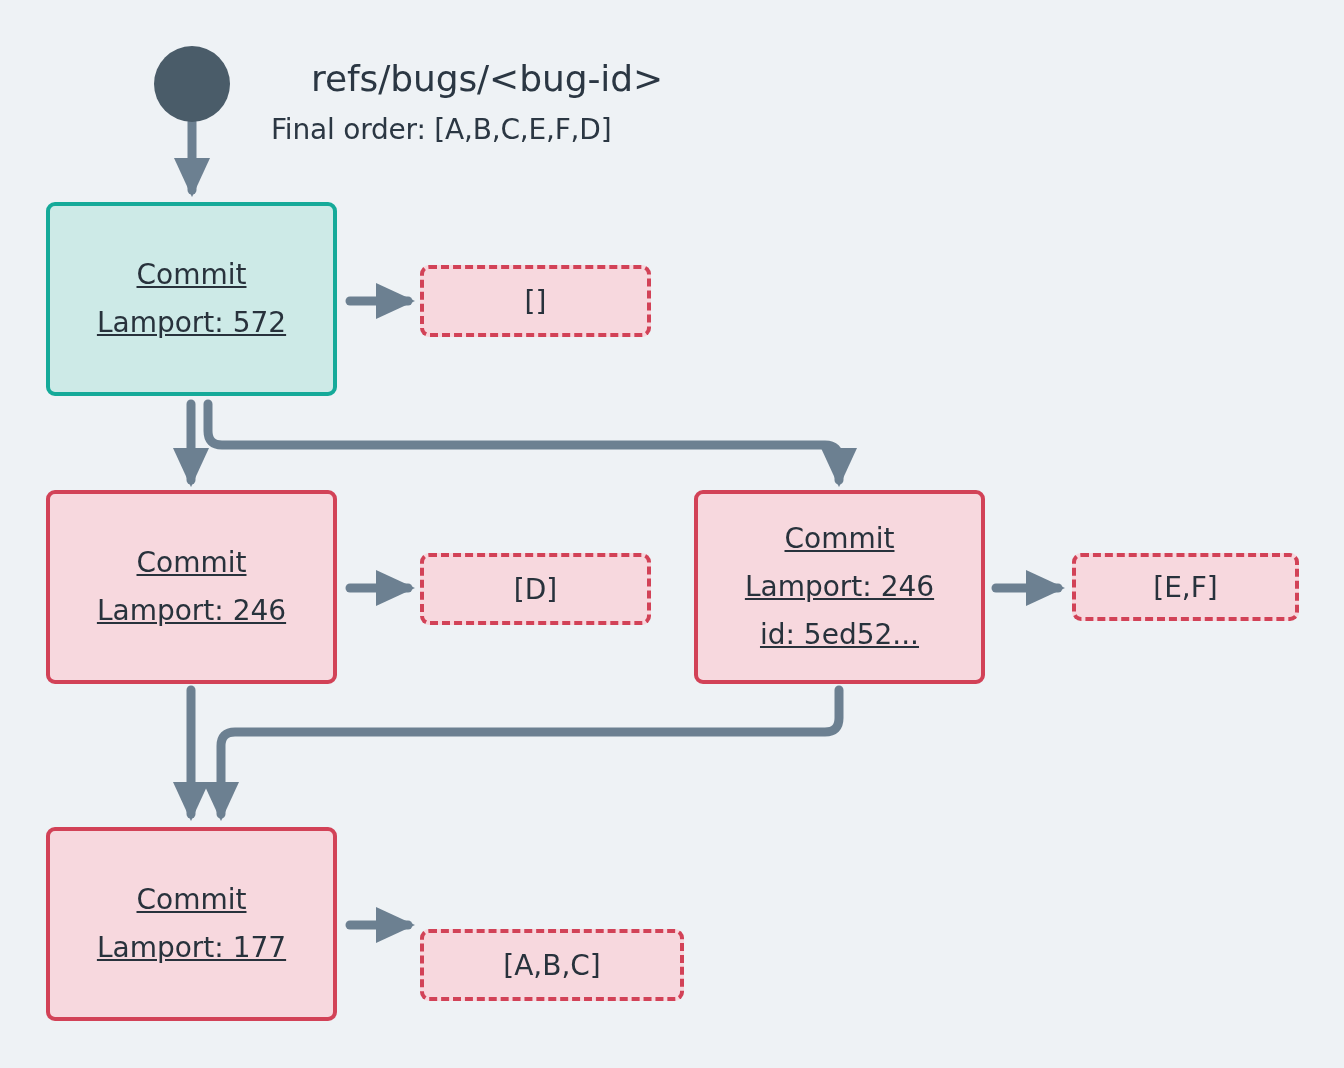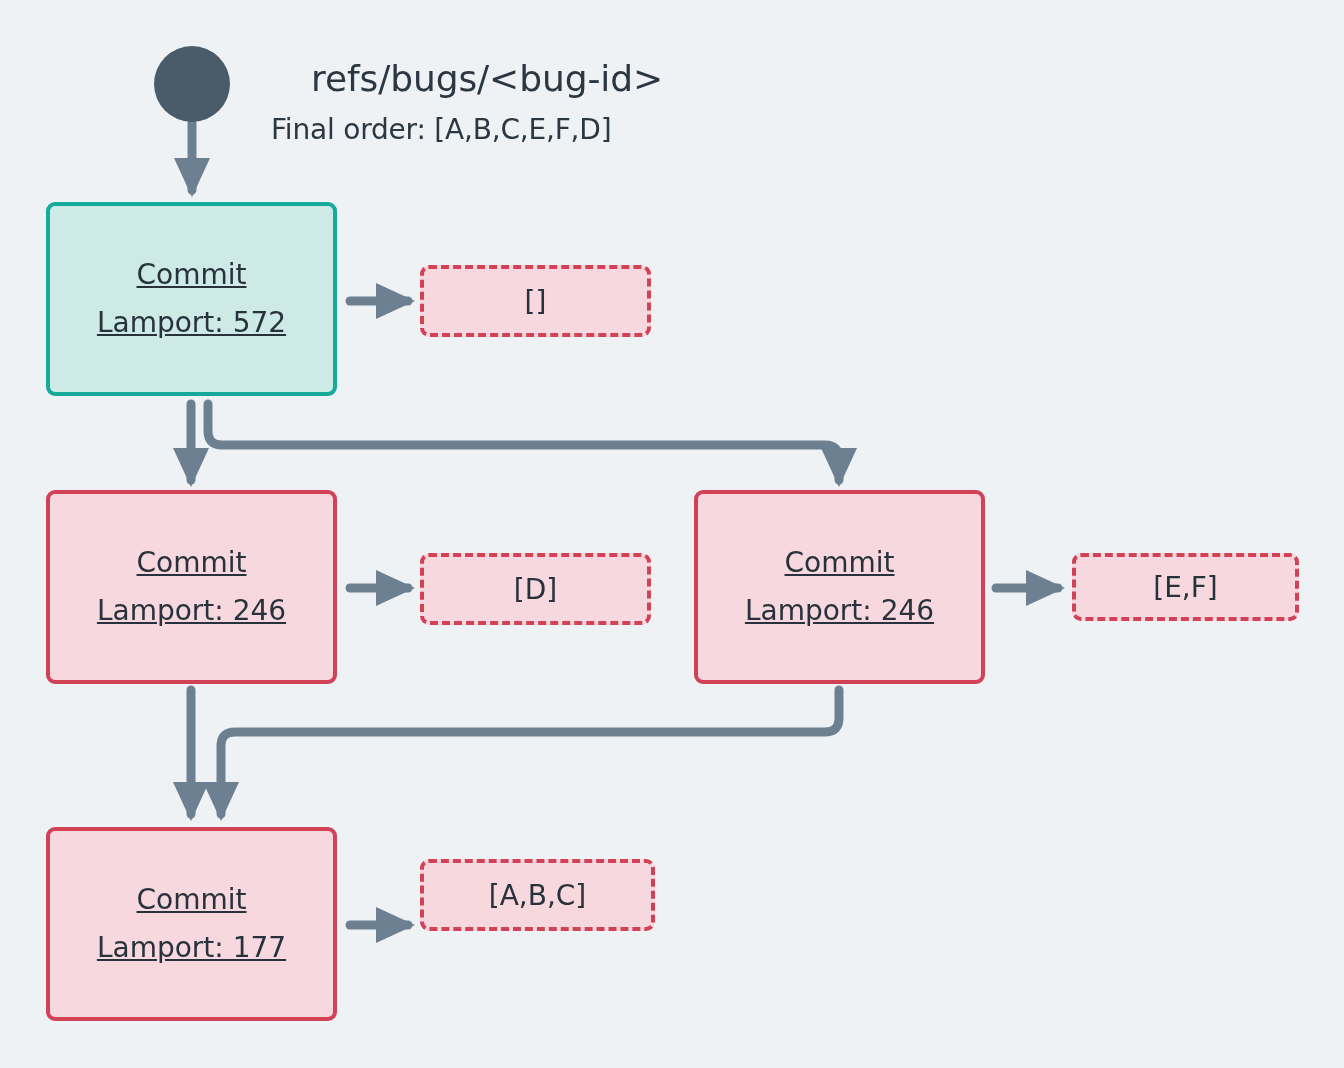--- a/index.html
+++ b/index.html
@@ -139,36 +139,37 @@
   </div>
 
   <div class="commit-node normal" style="left:46px; top:490px; width:291px; height:194px;">
     <span class="commit-line">Commit</span>
     <span class="commit-line">Lamport: 246</span>
   </div>
 
   <div class="commit-node normal" style="left:694px; top:490px; width:291px; height:194px;">
     <span class="commit-line">Commit</span>
     <span class="commit-line">Lamport: 246</span>
+    <span class="commit-line">id: 5ed52...</span>
   </div>
 
   <div class="commit-node normal" style="left:46px; top:827px; width:291px; height:194px;">
     <span class="commit-line">Commit</span>
     <span class="commit-line">Lamport: 177</span>
   </div>
 
   <div class="ops-box" style="left:420px; top:265px; width:231px; height:72px;">
     <span>[]</span>
   </div>
 
   <div class="ops-box" style="left:420px; top:553px; width:231px; height:72px;">
     <span>[D]</span>
   </div>
 
   <div class="ops-box" style="left:1072px; top:553px; width:227px; height:68px;">
     <span>[E,F]</span>
   </div>
 
-  <div class="ops-box" style="left:420px; top:859px; width:235px; height:72px;">
+  <div class="ops-box" style="left:420px; top:929px; width:264px; height:72px;">
     <span>[A,B,C]</span>
   </div>
 
 </div>
 
 </body></html>

